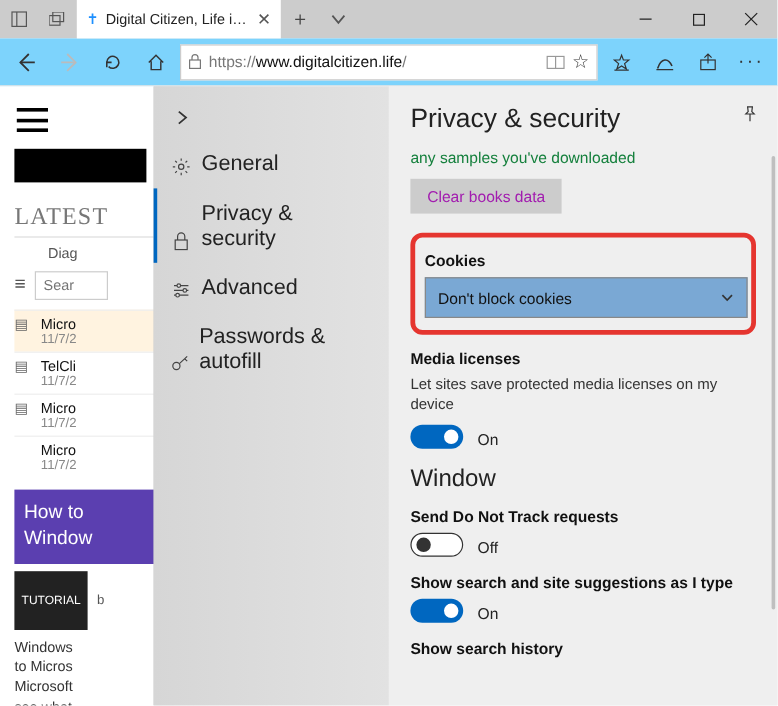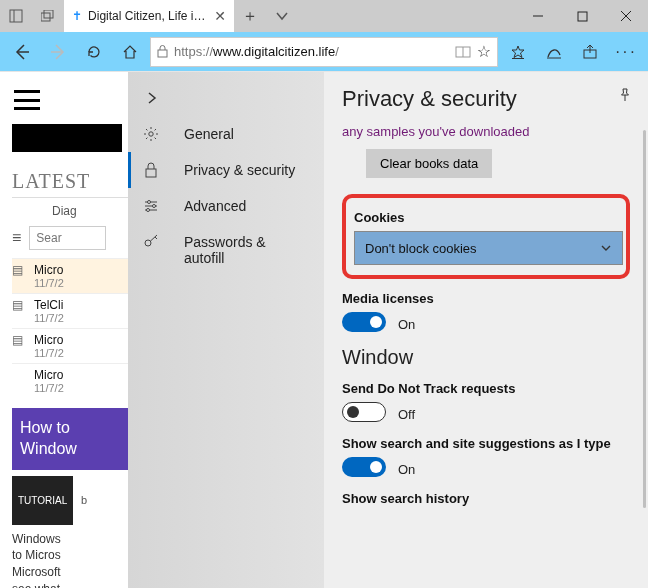--- a/index.html
+++ b/index.html
@@ -28,42 +28,42 @@
   .addrbox .star { color:#333; font-size:16px; }
 
   
   .page { position:absolute; top:72px; left:0; right:0; bottom:0; background:#fff; padding: 10px 12px; font-size:13px; color:#333; }
   .hamburger { width:26px; height:20px; display:flex; flex-direction:column; justify-content:space-between; margin:8px 0 14px 2px; }
   .hamburger span { height:3px; background:#000; }
   .blackbox { width:110px; height:28px; background:#000; margin-bottom:18px; }
   .latest { font-family:Georgia, serif; font-size:20px; color:#777; letter-spacing:1px; border-bottom:1px solid #ddd; padding-bottom:4px; margin-bottom:6px; }
   .filterrow { display:flex; align-items:center; gap:8px; margin-bottom:8px; }
   .filterrow .eq { color:#555; font-size:16px; }
-  .searchsmall { border:1px solid #ccc; padding:4px 6px; font-size:12px; width:77px; color:#666; }
+  .searchsmall { border:1px solid #ccc; padding:4px 6px; font-size:12px; width:61px; color:#666; }
   .article { display:flex; gap:6px; padding:4px 0; border-top:1px solid #eee; font-size:12px; }
   .article.hl { background:#fff3e0; }
   .article .ico { width:16px; color:#666; }
   .article .txt .t { color:#111; white-space:nowrap; overflow:hidden; }
   .article .txt .d { color:#888; font-size:11px; }
   .hero { background:#5b3fb0; color:#fff; padding:10px 8px; margin-top:10px; font-size:16px; line-height:1.3; }
   .tutorial { display:inline-block; background:#222; color:#fff; font-size:10px; padding:19px 6px; margin-top:6px; }
   .para { font-size:12px; color:#333; margin-top:6px; line-height:1.4; }
 
   
   .overlay { position:absolute; top:72px; left:128px; right:0; bottom:0; display:flex; background:linear-gradient(to right, rgba(200,200,200,.85), #e9e9e9 14%, #e9e9e9); }
   .sidepanel { width:196px; background:linear-gradient(to right, #d6d6d6, #e2e2e2); padding-top:8px; position:relative; }
   .side-back { width:36px; height:36px; display:flex; align-items:center; justify-content:center; color:#333; margin-left:6px; }
-  .side-item { display:flex; align-items:flex-start; gap:24px; padding:10px 14px; font-size:14px; color:#222; }
+  .side-item { display:flex; align-items:flex-end; gap:8px; padding:10px 14px; font-size:18px; color:#222; }
   .side-item .icon { width:18px; color:#444; display:flex; justify-content:center; }
   .side-item.active { border-left:3px solid #0067c0; padding-left:11px; }
   .detail { flex:1; background:#efefef; padding:14px 18px 0 18px; position:relative; overflow:hidden; }
   .detail h1 { font-weight:400; font-size:22px; color:#222; margin-bottom:12px; }
   .pin { position:absolute; top:16px; right:16px; color:#333; font-size:14px; }
-  .subtext { font-size:13px; color:#701a75; margin-bottom:10px; }
-  .greybtn { background:#ccc; border:none; padding:7px 14px; font-size:13px; color:#000000; margin-bottom:16px;margin-left:24px; }
+  .subtext { font-size:13px; color:#15803d; margin-bottom:10px; }
+  .greybtn { background:#ccc; border:none; padding:7px 14px; font-size:13px; color:#a21caf; margin-bottom:16px; }
   .section-h { font-weight:600; font-size:13px; color:#111; margin-top:6px; margin-bottom:6px; }
   .dropdown { height:34px; border:1px solid #888; background:#7aa8d4; display:flex; align-items:center; justify-content:space-between; padding:0 10px; font-size:13px; color:#111; }
   .highlightbox { border:4px solid #e5352f; border-radius:10px; padding:6px 3px 10px 8px; margin-bottom:12px; }
   .desc { font-size:12.5px; color:#333; margin-bottom:8px; line-height:1.35; }
   .toggle-row { display:flex; align-items:flex-end; gap:12px; margin-bottom:14px; }
   .toggle { width:44px; height:20px; border-radius:10px; position:relative; }
   .toggle.on { background:#0067c0; }
   .toggle.off { background:#fff; border:1.5px solid #333; }
   .toggle .knob { width:12px; height:12px; border-radius:50%; position:absolute; top:50%; transform:translateY(-50%); }
   .toggle.on .knob { background:#fff; right:4px; }
@@ -188,21 +188,21 @@
 
 <div class="page">
   <div class="hamburger">
       <span></span>
       <span></span>
       <span></span>
     </div>
   <div class="blackbox"></div>
   <div class="latest">LATEST</div>
   <div class="filterrow">
-    <span style="font-size:12px;color:#555;margin-left:40px;">Diag</span>
+    <span style="font-size:12px;color:#555;margin-left:28px;">Diag</span>
   </div>
   <div class="filterrow">
     <span class="eq">≡</span>
     <input class="searchsmall" placeholder="Sear" style="">
   </div>
   <div class="article hl">
     <span class="ico">▤</span>
     <span class="txt">
         <div class="t">Micro</div>
         <div class="d">11/7/2</div>
@@ -306,20 +306,21 @@
         <span>Don't block cookies</span>
         <span>
           <svg width="12" height="12" viewBox="0 0 12 12">
               <path d="M2 4 L6 8 L10 4" fill="none" stroke="#333" stroke-width="1.4"></path>
             </svg>
         </span>
       </div>
     </div>
 
     <div class="section-h">Media licenses</div>
+    <div class="desc">Let sites save protected media licenses on my device</div>
     <div class="toggle-row">
       <div class="toggle on">
           <div class="knob"></div>
         </div>
       <span class="toggle-label">On</span>
     </div>
 
     <h2>Window</h2>
 
     <div class="section-h">Send Do Not Track requests</div>

